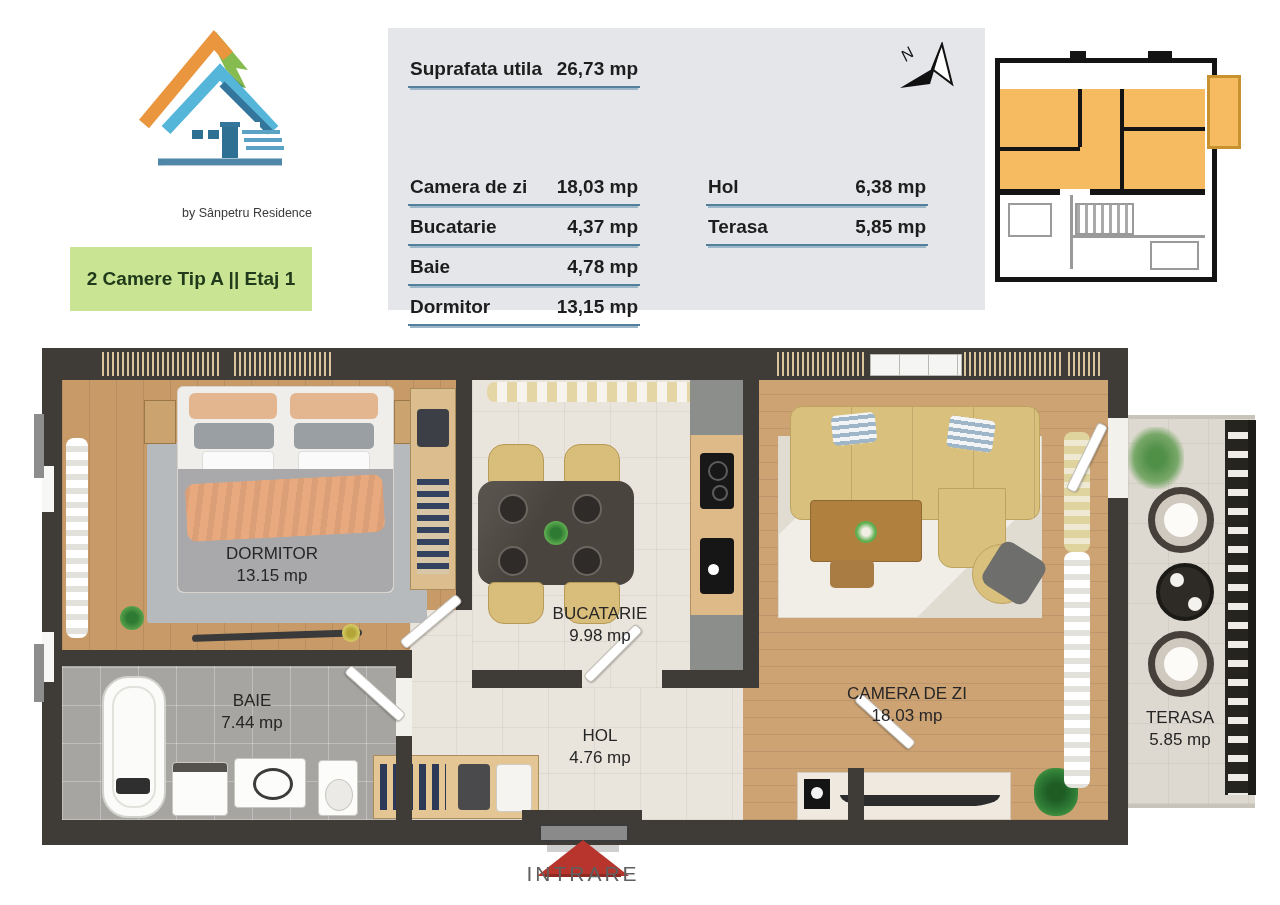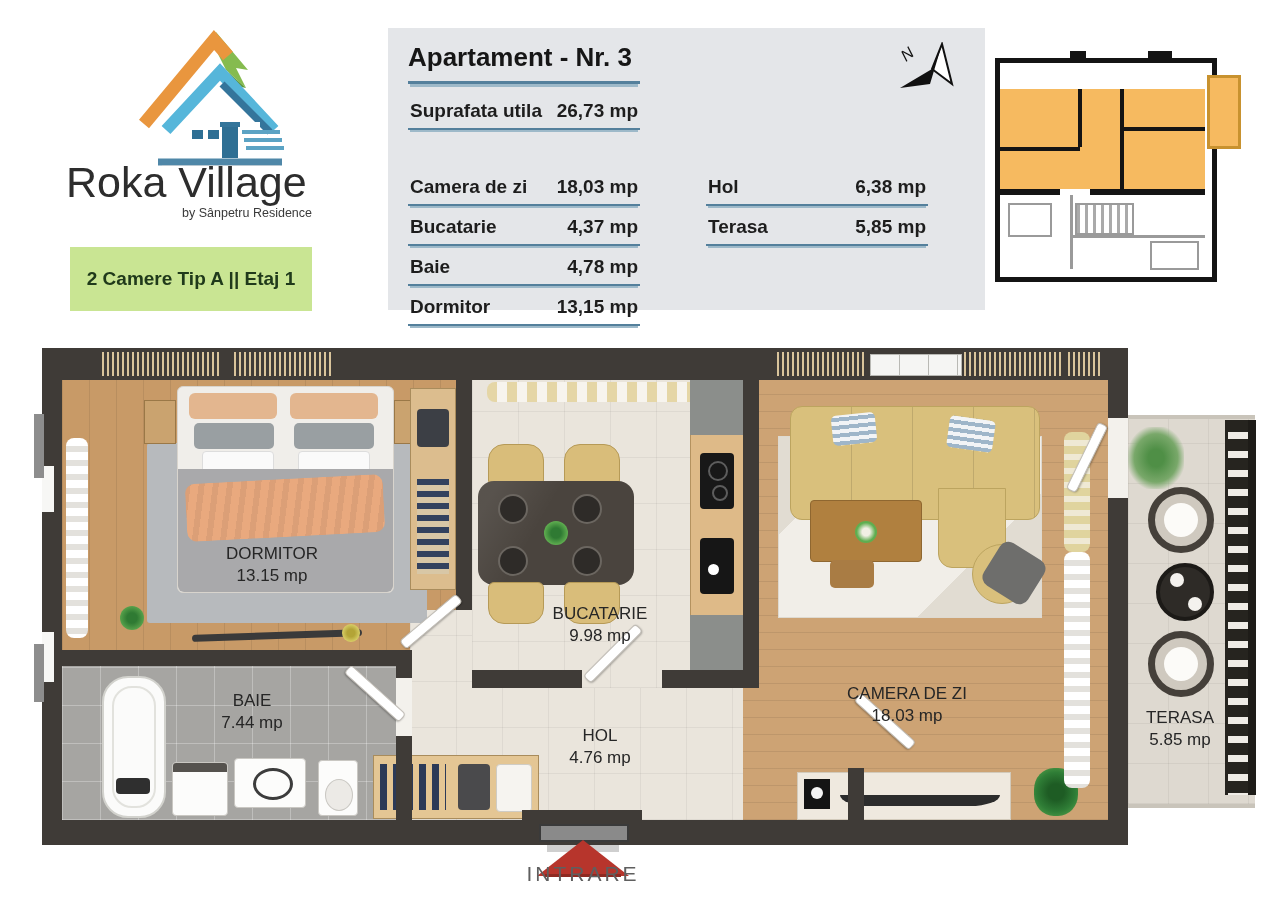--- a/index.html
+++ b/index.html
@@ -38,31 +38,29 @@
       <rect x="62" y="104" width="11" height="9" fill="#2e6f94"></rect>
       <rect x="78" y="104" width="11" height="9" fill="#2e6f94"></rect>
       <rect x="90" y="96" width="20" height="5" fill="#34759b"></rect>
       <rect x="92" y="101" width="16" height="31" fill="#2e6f94"></rect>
       <line x1="112" y1="106" x2="150" y2="106" stroke="#5ba3c4" stroke-width="4"></line>
       <line x1="114" y1="114" x2="152" y2="114" stroke="#5ba3c4" stroke-width="4"></line>
       <line x1="116" y1="122" x2="154" y2="122" stroke="#5ba3c4" stroke-width="4"></line>
       <line x1="28" y1="136" x2="152" y2="136" stroke="#4f87a8" stroke-width="7"></line>
       <line x1="32" y1="141" x2="150" y2="141" stroke="#c9ced1" stroke-width="3"></line>
     </svg>
-    <div class="abs" style="left:6px;top:138px;width:250px;font-size:43px;color:#2d2d2d;letter-spacing:0px;">Roka Village</div>
     <div class="abs" style="left:90px;top:186px;width:162px;text-align:right;font-size:12.5px;color:#3a3a3a;">by Sânpetru Residence</div>
   </div>
 
   <div class="abs" style="left:70px;top:247px;width:242px;height:64px;background:#c9e593;display:flex;align-items:center;justify-content:center;">
     <span style="font-weight:bold;font-size:19px;color:#203a1b;">2 Camere Tip A || Etaj 1</span>
   </div>
 
   <div class="abs" style="left:388px;top:28px;width:597px;height:282px;background:#e4e6e9;">
     <div class="abs" style="left:20px;top:14px;width:232px;">
-      <div style="font-weight:bold;font-size:26px;color:#161616;padding-bottom:8px;border-bottom:3px solid #54809c;box-shadow:0 5px 0 -2px #9db9c9;">Apartament - Nr. 3</div>
       <div class="irow" style="margin-top:16px;">
         <span>Suprafata utila</span>
         <span>26,73 mp</span>
       </div>
     </div>
     <div class="abs" style="left:20px;top:138px;width:232px;">
       <div class="irow" style="margin-top:10px;">
         <span>Camera de zi</span>
         <span>18,03 mp</span>
       </div>

